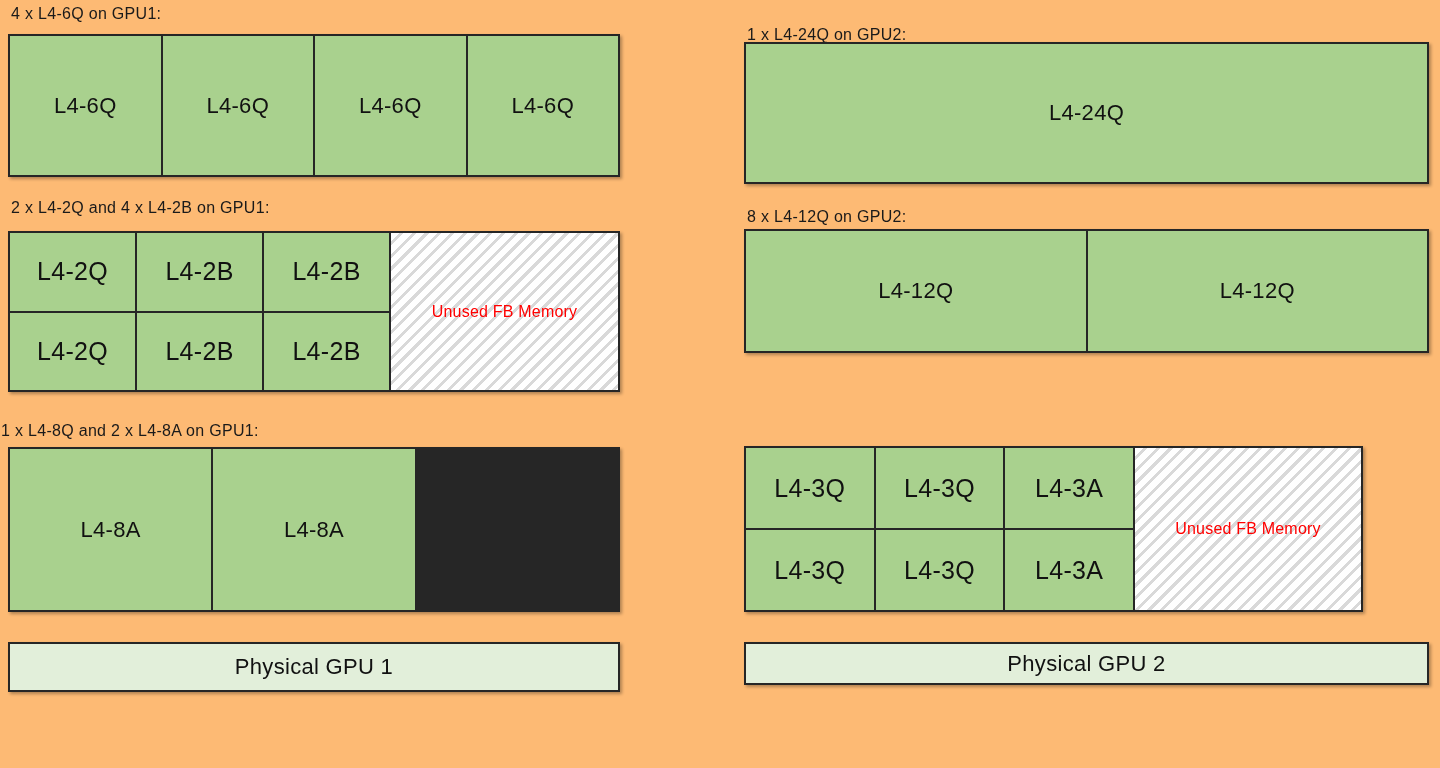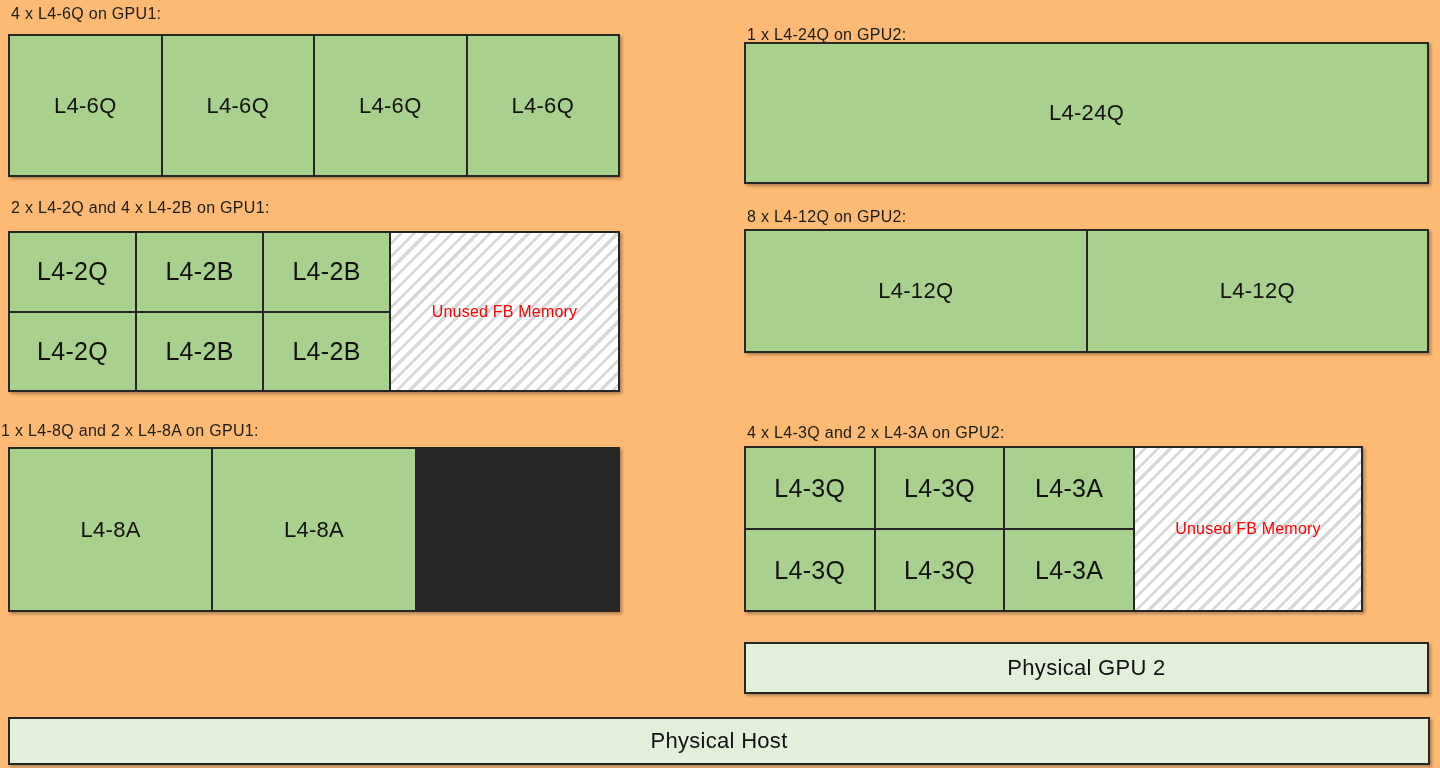--- a/index.html
+++ b/index.html
@@ -104,32 +104,31 @@
     <div class="cell">L4-24Q</div>
   </div>
 
   <div class="cfg-label" style="left:747px; top:208px;">8 x L4-12Q on GPU2:</div>
 
   <div class="vrow" style="left:744px; top:229px; width:685px; height:124px; grid-template-columns:repeat(2,1fr);">
     <div class="cell">L4-12Q</div>
     <div class="cell">L4-12Q</div>
   </div>
 
-  <div class="cfg-label" style="left:747px; top:424px;">4 x L4-3Q and 2 x L4-3A on GPU2:</div>
 
   <div class="vrow" style="left:744px; top:446px; width:619px; height:166px; grid-template-columns:1fr 1fr 1fr 226px; grid-template-rows:1fr 1fr;">
     <div class="cell small">L4-3Q</div>
     <div class="cell small">L4-3Q</div>
     <div class="cell small">L4-3A</div>
     <div class="cell small">L4-3Q</div>
     <div class="cell small">L4-3Q</div>
     <div class="cell small">L4-3A</div>
     <div class="hatch" style="grid-column:4; grid-row:1 / 3;">
       <span class="unused-text">Unused FB Memory</span>
     </div>
   </div>
 
+  <div class="bar" style="left:8px; top:642px; width:612px; height:50px;">Physical GPU 1</div>
 
-  <div class="bar" style="left:744px; top:642px; width:685px; height:52px;">Physical GPU 2</div>
+  <div class="bar" style="left:744px; top:642px; width:685px; height:43px;">Physical GPU 2</div>
 
-  <div class="bar" style="left:8px; top:717px; width:1422px; height:48px;">Physical Host</div>
 
 </div>
 
 </body></html>

